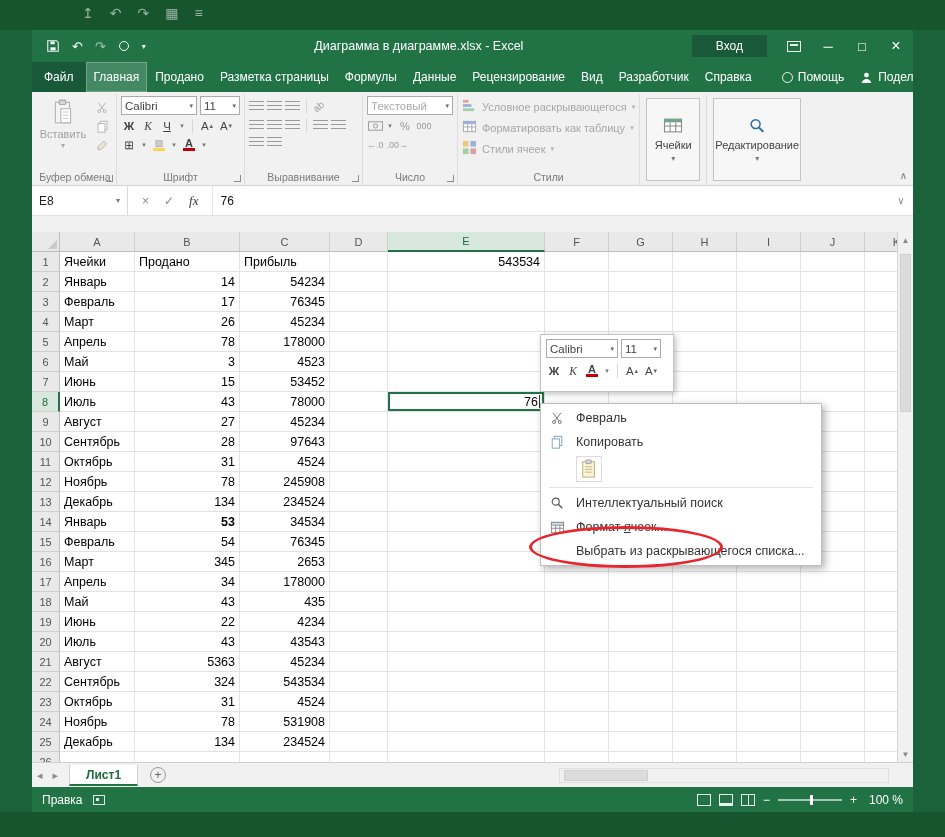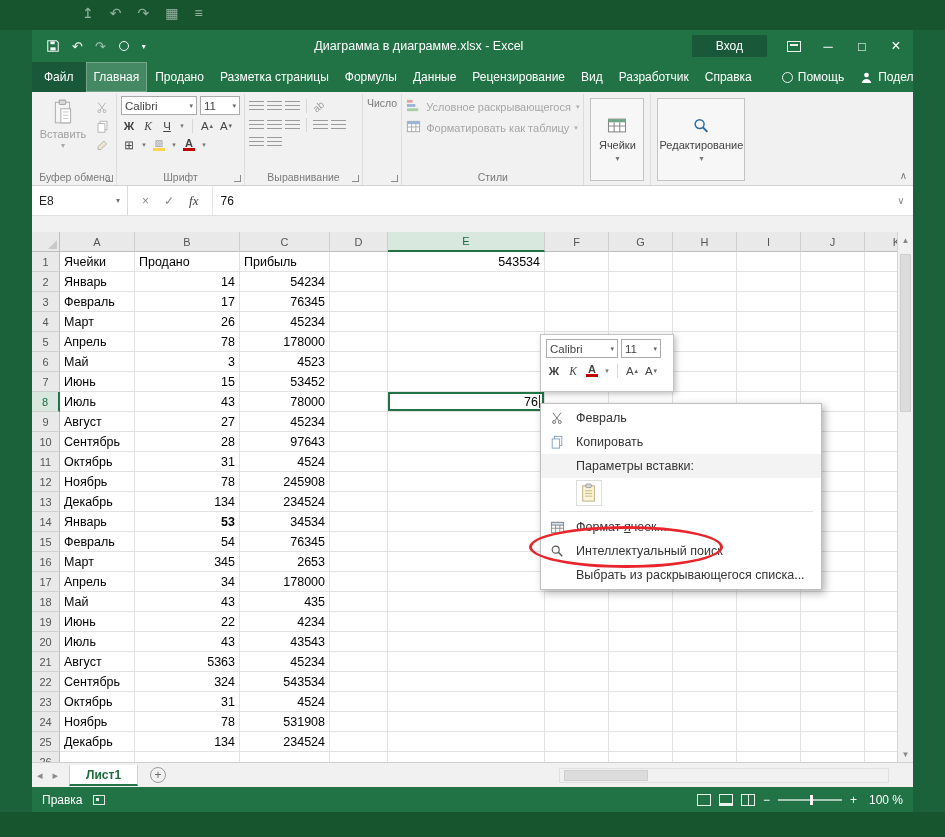--- a/index.html
+++ b/index.html
@@ -337,20 +337,43 @@
               <span class="alico"></span>
               <span class="alico"></span>
             </div>
         </div>
       </div>
       <div class="g-label"><span>Выравнивание</span></div>
       <span class="launcher"></span>
     </div>
 
     <div class="group">
+      <div class="g-body">
+        <div class="fcol">
+          <span class="combo w86 disabled">
+              <span>Текстовый</span>
+              <span class="arr">▾</span>
+            </span>
+          <div class="frow">
+            <span class="fbtn">
+              <svg width="15" height="10" viewBox="0 0 16 10">
+                  <rect x="0.5" y="0.5" width="15" height="9" fill="none" stroke="#9a9a9a"></rect>
+                  <circle cx="8" cy="5" r="2.2" fill="none" stroke="#9a9a9a"></circle>
+                </svg>
+            </span>
+            <span class="fbtn tiny">▾</span>
+            <span class="fbtn numico" style="font-size:11px;color:#9a9a9a;">%</span>
+            <span class="fbtn numico">000</span>
+          </div>
+          <div class="frow">
+            <span class="fbtn numico">←.0</span>
+            <span class="fbtn numico">.00→</span>
+          </div>
+        </div>
+      </div>
       <div class="g-label"><span>Число</span></div>
       <span class="launcher"></span>
     </div>
 
     <div class="group">
       <div class="g-body">
         <div class="fcol" style="gap:0;">
           <div class="stitem">
             <span>
               <svg width="15" height="15" viewBox="0 0 16 16">
@@ -366,20 +389,32 @@
             <span>
               <svg width="15" height="15" viewBox="0 0 16 16">
                   <rect x="1.5" y="2.5" width="13" height="11" fill="#fff" stroke="#a8a8a8"></rect>
                   <rect x="1.5" y="2.5" width="13" height="3" fill="#9ab4d8"></rect>
                   <path d="M1.5 8.5h13M6 5.5v8M10.5 5.5v8" stroke="#a8a8a8"></path>
                 </svg>
             </span>
             <span>Форматировать как таблицу</span>
               <span class="arr">▾</span>
           </div>
+          <div class="stitem">
+            <span>
+              <svg width="15" height="15" viewBox="0 0 16 16">
+                  <rect x="1" y="1" width="6" height="6" fill="#ecc784"></rect>
+                  <rect x="9" y="1" width="6" height="6" fill="#9ab4d8"></rect>
+                  <rect x="1" y="9" width="6" height="6" fill="#a4cfa4"></rect>
+                  <rect x="9" y="9" width="6" height="6" fill="#d8a0a0"></rect>
+                </svg>
+            </span>
+            <span>Стили ячеек</span>
+              <span class="arr">▾</span>
+          </div>
         </div>
       </div>
       <div class="g-label"><span>Стили</span></div>
     </div>
 
     <div class="group" style="border-right:1px solid #ddd;">
       <div class="g-body">
         <div class="boxbtn" style="width:54px;">
           <span>
             <svg width="20" height="17" viewBox="0 0 18 16">
@@ -887,54 +922,50 @@
       </div>
       <div class="mi">
         <span class="ic">
           <svg width="14" height="14" viewBox="0 0 16 16">
             <rect x="5" y="1.5" width="8.5" height="10.5" fill="#fff" stroke="#7a9ac0"></rect>
             <rect x="2.5" y="4.5" width="8.5" height="10.5" fill="#fff" stroke="#7a9ac0"></rect>
           </svg>
         </span>
         <span>Копировать</span>
       </div>
-      <div class="mi header">
-        <span class="ic"></span>
-        <span>Параметры вставки:</span>
-      </div>
       <div class="mi paste-row">
         <span class="paste-btn">
           <svg width="18" height="20" viewBox="0 0 20 22">
             <rect x="3" y="3" width="13" height="17" fill="#fbf4d8" stroke="#b9a977"></rect>
             <rect x="6.5" y="1" width="6" height="4" rx="0.8" fill="#d8d8d8" stroke="#9a9a9a"></rect>
             <path d="M5.5 8.5h8M5.5 11.5h8M5.5 14.5h8" stroke="#c2b37f"></path>
           </svg>
         </span>
       </div>
       <div class="sep"></div>
       <div class="mi">
         <span class="ic">
+          <svg width="14" height="14" viewBox="0 0 16 16">
+            <circle cx="6.5" cy="6.5" r="4" fill="none" stroke="#555" stroke-width="1.3"></circle>
+            <path d="M9.5 9.5 14 14" stroke="#555" stroke-width="1.6"></path>
+          </svg>
+        </span>
+        <span>Интеллектуальный поиск</span>
+      </div>
+      <div class="mi">
+        <span class="ic">
           <svg width="15" height="15" viewBox="0 0 16 16">
             <rect x="1.5" y="2.5" width="13" height="11" fill="#fff" stroke="#8a8a8a"></rect>
             <rect x="1.5" y="2.5" width="13" height="3" fill="#cfe0f0" stroke="#8a8a8a"></rect>
             <path d="M1.5 8.8h13M6 5.5v8M10.5 5.5v8" stroke="#8a8a8a"></path>
           </svg>
         </span>
         <span>Формат <u>я</u>чеек...</span>
       </div>
       <div class="mi">
-        <span class="ic">
-          <svg width="14" height="14" viewBox="0 0 16 16">
-            <circle cx="6.5" cy="6.5" r="4" fill="none" stroke="#555" stroke-width="1.3"></circle>
-            <path d="M9.5 9.5 14 14" stroke="#555" stroke-width="1.6"></path>
-          </svg>
-        </span>
-        <span>Интеллектуальный поиск</span>
-      </div>
-      <div class="mi">
         <span class="ic"></span>
         <span>Выбрать из раскрывающегося списка...</span>
       </div>
     </div>
 
   <div class="annot"></div>
 
 </div>
 
 </body></html>

